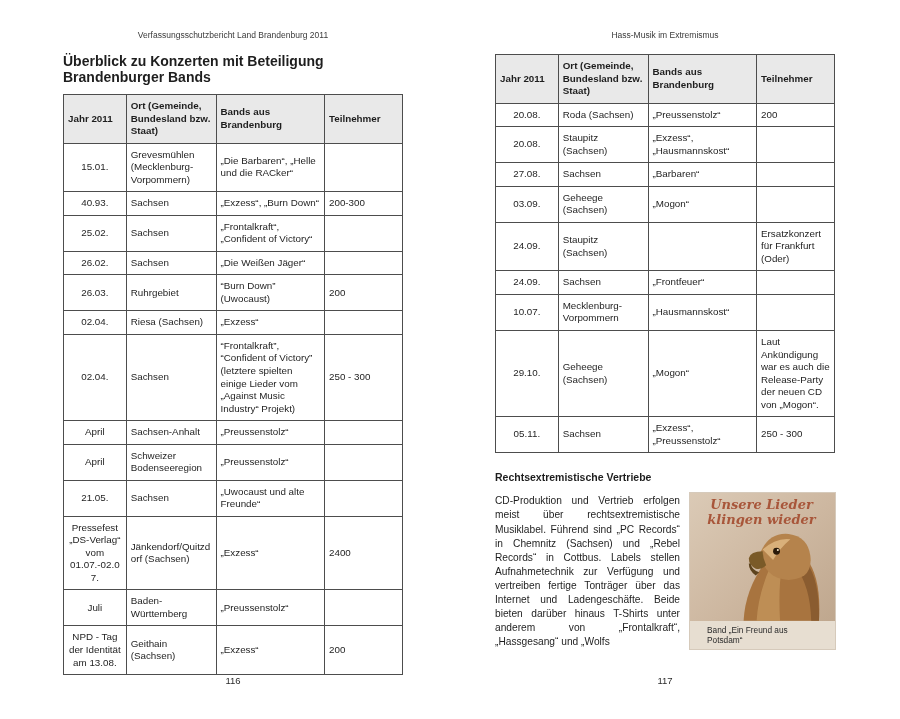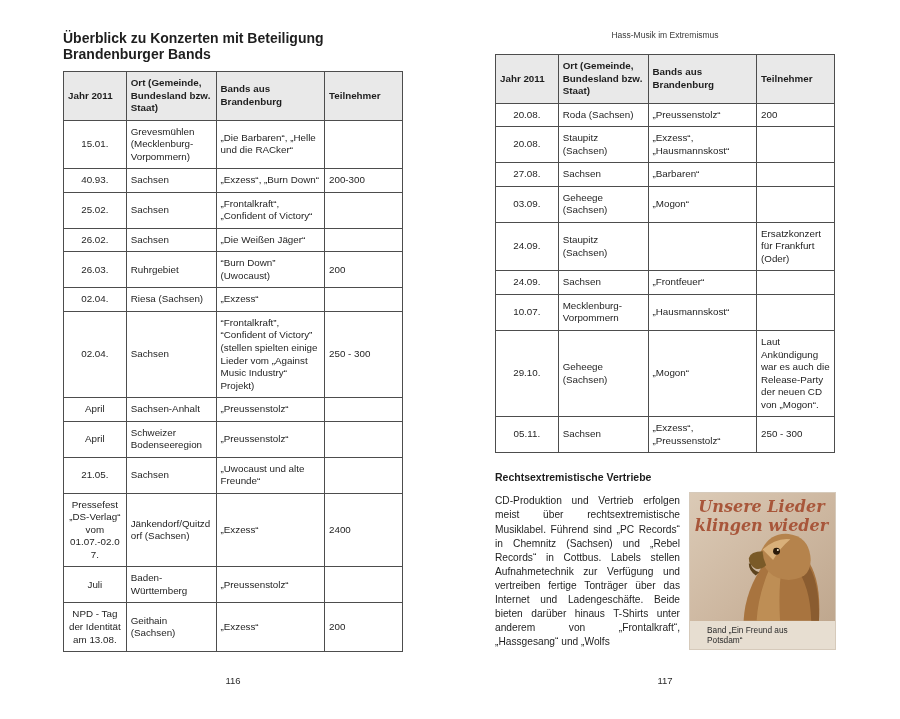--- a/index.html
+++ b/index.html
@@ -31,33 +31,34 @@
   .vertrieb { display: flex; gap: 10px; align-items: flex-end; }
   .body-text { flex: 1; font-size: 10.2px; line-height: 1.38; text-align: justify; }
 
   figure.band { width: 145px; margin: 0; flex: 0 0 145px; box-shadow: 0 0 0 1px #d6cabb; }
   .art { position: relative; height: 128px; overflow: hidden;
          background: linear-gradient(135deg, #dbcab6 0%, #cdb7a0 55%, #bfa78e 100%); }
   .art-script {
     position: absolute; top: 5px; left: 4px; right: 6px;
     font-family: "DejaVu Serif", "Liberation Serif", serif;
     font-style: italic; font-weight: bold;
-    font-size: 16px; color: #a8563a; line-height: 1.15; text-align: center;
+    font-size: 13px; color: #a8563a; line-height: 1.15; text-align: center;
   }
   .art svg { position: absolute; right: 3px; bottom: 0; }
   figcaption { background: #e7ded1; font-size: 8.3px; padding: 4px 17px; color: #2b2b2b; }
 
   .page-number { position: absolute; top: 645px; left: 0; width: 100%; text-align: center; font-size: 9.5px; color: #2b2b2b; }
 </style>
 </head>
 <body>
 
 <div class="spread">
 
   <div class="page page--left">
+    <div class="running-header">Verfassungsschutzbericht Land Brandenburg 2011</div>
     <h2 class="doc-title">Überblick zu Konzerten mit Beteiligung Brandenburger Bands</h2>
     <table class="ctable">
         <thead>
           <tr>
             <th>Jahr 2011</th>
             <th>Ort (Gemeinde, Bundesland bzw. Staat)</th>
             <th>Bands aus Brandenburg</th>
             <th>Teilnehmer</th>
           </tr>
         </thead>
@@ -94,21 +95,21 @@
           </tr>
           <tr>
             <td>02.04.</td>
             <td>Riesa (Sachsen)</td>
             <td>„Exzess“</td>
             <td></td>
           </tr>
           <tr>
             <td>02.04.</td>
             <td>Sachsen</td>
-            <td>“Frontalkraft”, “Confident of Victory” (stellen spielten einige Lieder vom „Against Music Industry“ Projekt)</td>
+            <td>“Frontalkraft”, “Confident of Victory” (letztere spielten einige Lieder vom „Against Music Industry“ Projekt)</td>
             <td>250 - 300</td>
           </tr>
           <tr>
             <td>April</td>
             <td>Sachsen-Anhalt</td>
             <td>„Preussenstolz“</td>
             <td></td>
           </tr>
           <tr>
             <td>April</td>

